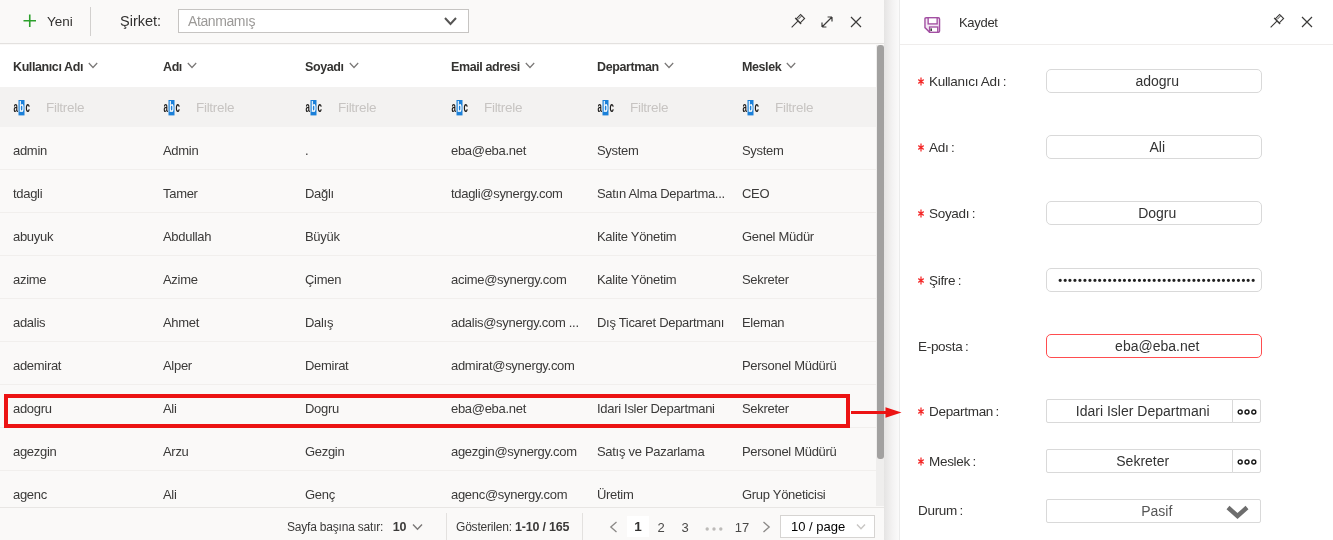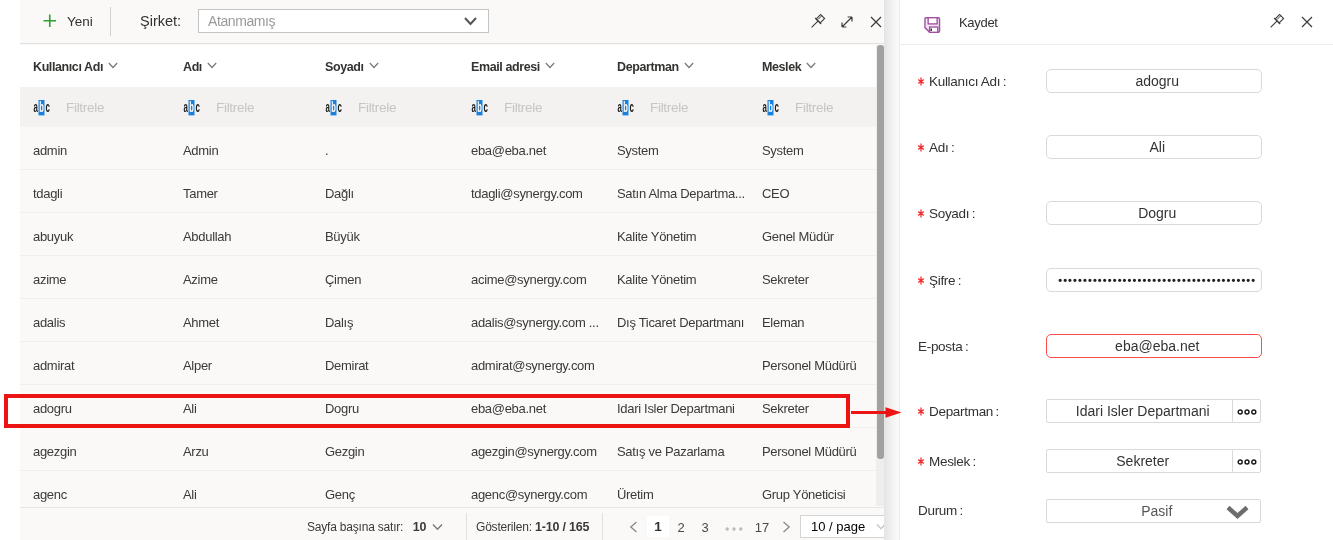--- a/index.html
+++ b/index.html
@@ -1,21 +1,21 @@
 <!DOCTYPE html>
 <html><head>
 <meta charset="utf-8">
 <style>
 * { margin:0; padding:0; box-sizing:border-box; }
 html,body { width:1333px; height:540px; overflow:hidden; background:#fff;
   font-family:"Liberation Sans", sans-serif; }
 #stage { position:relative; width:1333px; height:540px; }
 
 
-#left { position:absolute; left:0; top:0; width:884px; height:540px; background:#faf9f8;margin-left:20px; }
+#left { position:absolute; left:0; top:0; width:884px; height:540px; background:#faf9f8; }
 
 #cmdbar { position:absolute; left:0; top:0; width:884px; height:44px; background:#faf9f8;
   border-bottom:1px solid #e3e1df; }
 #cmdbar .plus { position:absolute; left:23px; top:14px; width:13.5px; height:13.5px; }
 #cmdbar .yeni { position:absolute; left:47px; top:14px; font-size:13.5px; color:#323130; }
 #cmdbar .vsep { position:absolute; left:90px; top:7px; width:1px; height:29px; background:#d2d0ce; }
 #cmdbar .sirket { position:absolute; left:120px; top:13px; font-size:14.5px; color:#323130; }
 #selbox { position:absolute; left:178px; top:9px; width:291px; height:24px; background:#fff;
   border:1px solid #c6c4c2; }
 #selbox .ph { position:absolute; left:9px; top:3px; font-size:14px; letter-spacing:-0.4px; color:#9c9a98; }
@@ -237,21 +237,21 @@
         </div>
         <div class="row">
           <div class="cell c0">adalis</div>
           <div class="cell c1">Ahmet</div>
           <div class="cell c2">Dalış</div>
           <div class="cell c4">Dış Ticaret Departmanı</div>
           <div class="cell c3">adalis@synergy.com ...</div>
           <div class="cell c5">Eleman</div>
         </div>
         <div class="row">
-          <div class="cell c0">admirat</div>
+          <div class="cell c0">ademirat</div>
           <div class="cell c1">Alper</div>
           <div class="cell c2">Demirat</div>
           <div class="cell c3">admirat@synergy.com</div>
           <div class="cell c5">Personel Müdürü</div>
         </div>
         <div class="row">
           <div class="cell c0">adogru</div>
           <div class="cell c1">Ali</div>
           <div class="cell c2">Dogru</div>
           <div class="cell c3">eba@eba.net</div>

